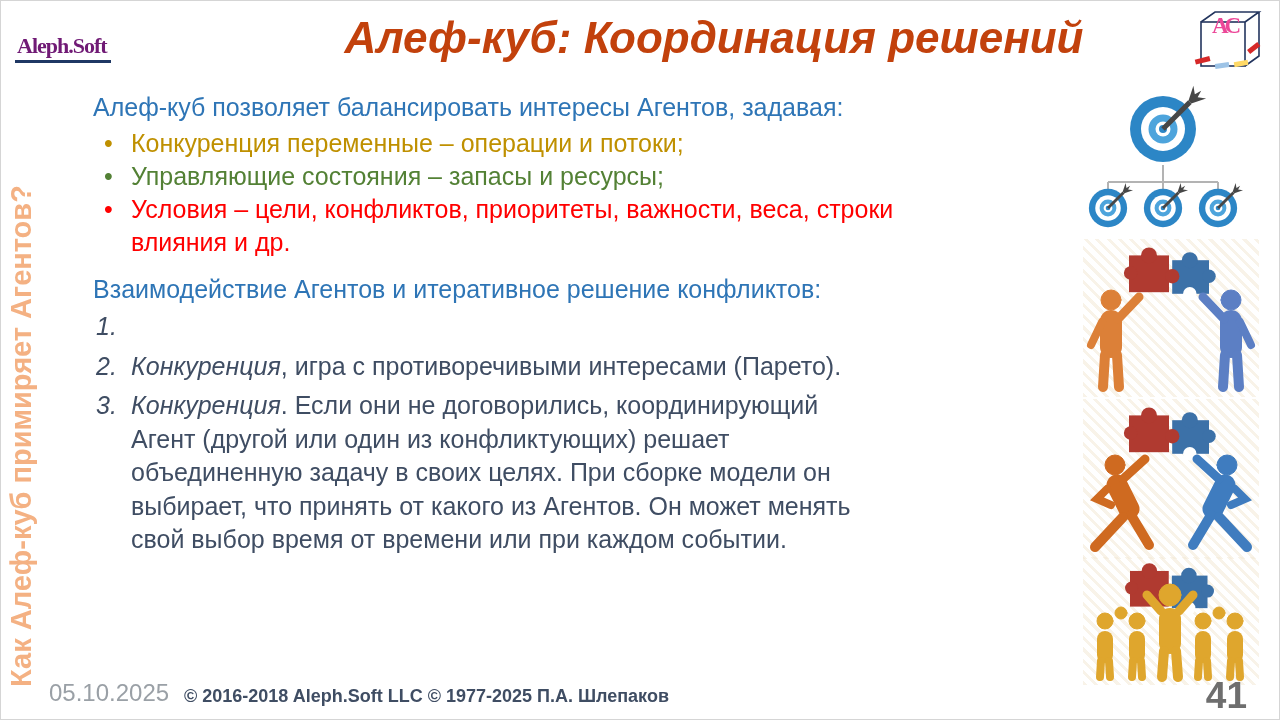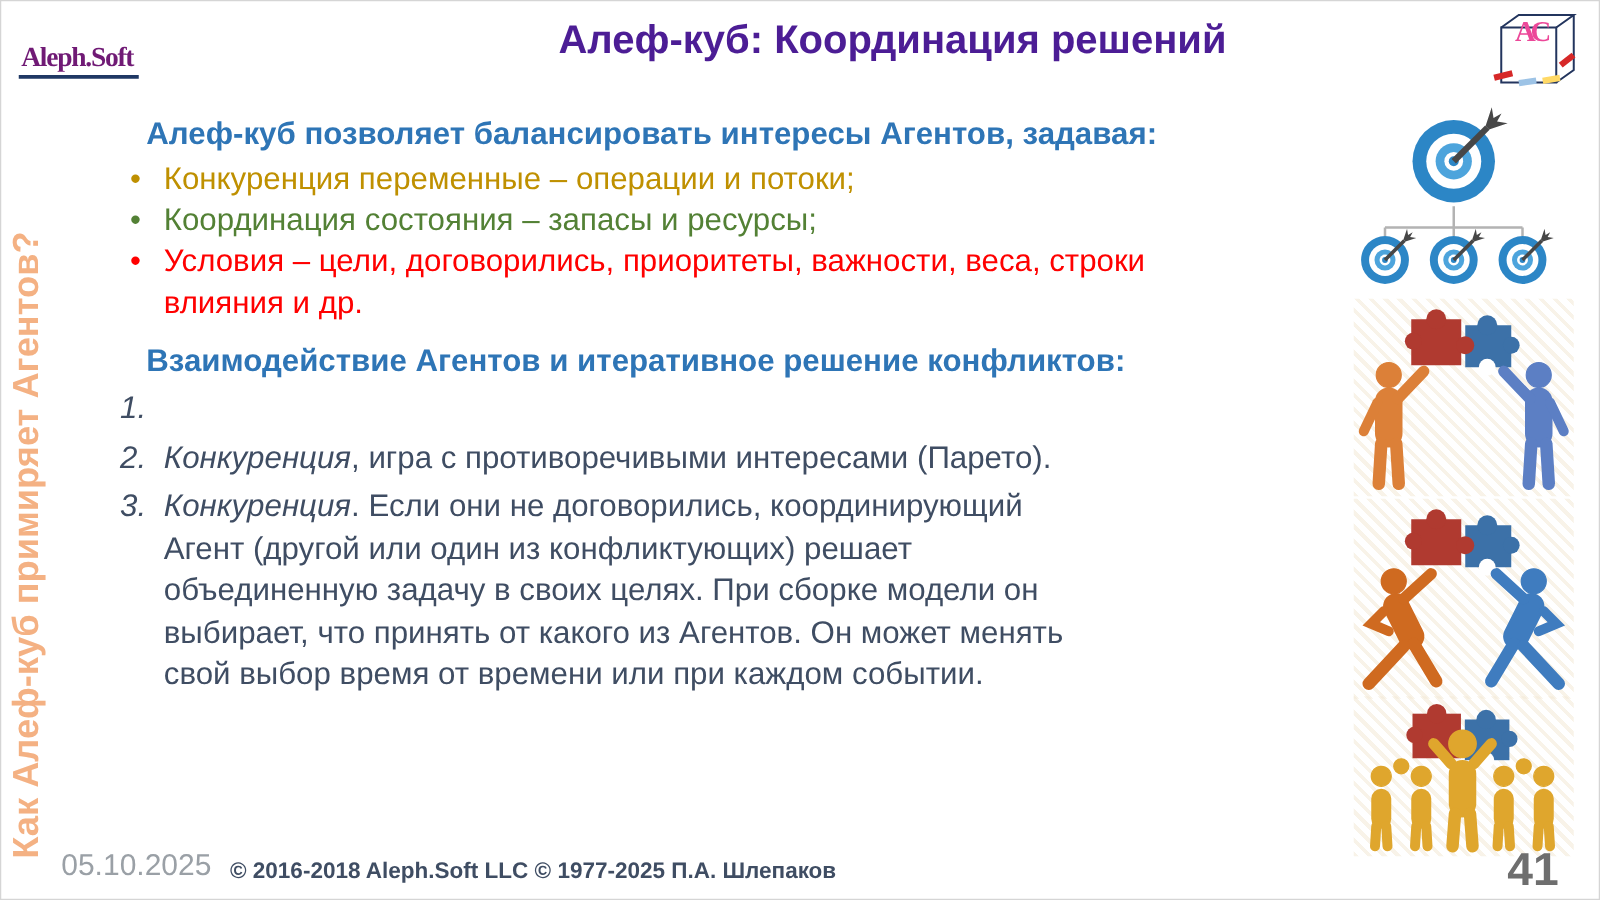--- a/index.html
+++ b/index.html
@@ -3,33 +3,33 @@
 <meta charset="utf-8">
 <style>
   html,body{margin:0;padding:0;background:#e8e8e8;}
   .slide{position:relative;width:1280px;height:720px;background:#ffffff;overflow:hidden;
          font-family:"Liberation Sans",sans-serif;border:1px solid #d5d5d5;box-sizing:border-box;}
 
   
   .logo{position:absolute;left:14px;top:8px;font-family:"Liberation Serif",serif;font-weight:700;
         font-size:22px;letter-spacing:-1px;color:#701a75;border-bottom:3px solid #1F3864;padding:0 4px 1px 2px;margin-top:24px;}
   .title{position:absolute;left:250px;right:102px;top:12px;text-align:center;white-space:nowrap;
-         font-size:32px;font-weight:700;color:#4c1d95;}
+         font-size:44px;font-weight:700;color:#c2410c;font-style:italic;}
   .cube-logo{position:absolute;left:1190px;top:5px;width:82px;height:66px;}
   .cube-letters{position:absolute;left:21px;top:7px;font-family:"Liberation Serif",serif;
         font-weight:700;font-size:23px;letter-spacing:-3px;color:#ec4899;}
 
   
   .vertical-q{position:absolute;left:4px;top:88px;height:598px;width:42px;
         writing-mode:vertical-rl;transform:rotate(180deg);
         font-size:29px;font-weight:700;color:#F4B183;white-space:nowrap;}
 
   
   .content{position:absolute;left:92px;top:90px;width:950px;color:#3F4D63;font-size:25px;line-height:33px;}
-  .h{font-weight:700;color:#2E75B6;line-height:33px;margin-left:24px;}
+  .h{font-weight:400;color:#2E75B6;line-height:33px;}
   .h1{margin-bottom:3px;}
   .h2{margin-top:14px;margin-bottom:4px;}
   .bullet{display:flex;}
   .dot{width:38px;flex:0 0 38px;padding-left:11px;box-sizing:border-box;}
   .bullet.gold,.bullet.gold .dot{color:#BF9000;}
   .bullet.green,.bullet.green .dot{color:#538135;}
   .bullet.red,.bullet.red .dot{color:#FF0000;}
   .nitem{display:flex;margin-bottom:6px;line-height:33.5px;}
   .nnum{width:38px;flex:0 0 38px;padding-left:3px;box-sizing:border-box;font-style:italic;}
   .ntext i{font-style:italic;}
@@ -73,26 +73,26 @@
 
   <div class="content">
     <div class="h h1">Алеф-куб позволяет балансировать интересы Агентов, задавая:</div>
 
     <div class="bullet gold">
       <span class="dot">•</span>
       <div class="btext">Конкуренция переменные – операции и потоки;</div>
     </div>
     <div class="bullet green">
       <span class="dot">•</span>
-      <div class="btext">Координация состояния – запасы и ресурсы;</div>
+      <div class="btext">Управляющие состояния – запасы и ресурсы;</div>
     </div>
     <div class="bullet red">
       <span class="dot">•</span>
       <div class="btext">
-        <div>Условия – цели, договорились, приоритеты, важности, веса, строки</div>
+        <div>Условия – цели, конфликтов, приоритеты, важности, веса, строки</div>
         <div>влияния и др.</div>
       </div>
     </div>
 
     <div class="h h2">Взаимодействие Агентов и итеративное решение конфликтов:</div>
 
     <div class="nitem">
       <span class="nnum">1.</span>
     </div>
 

